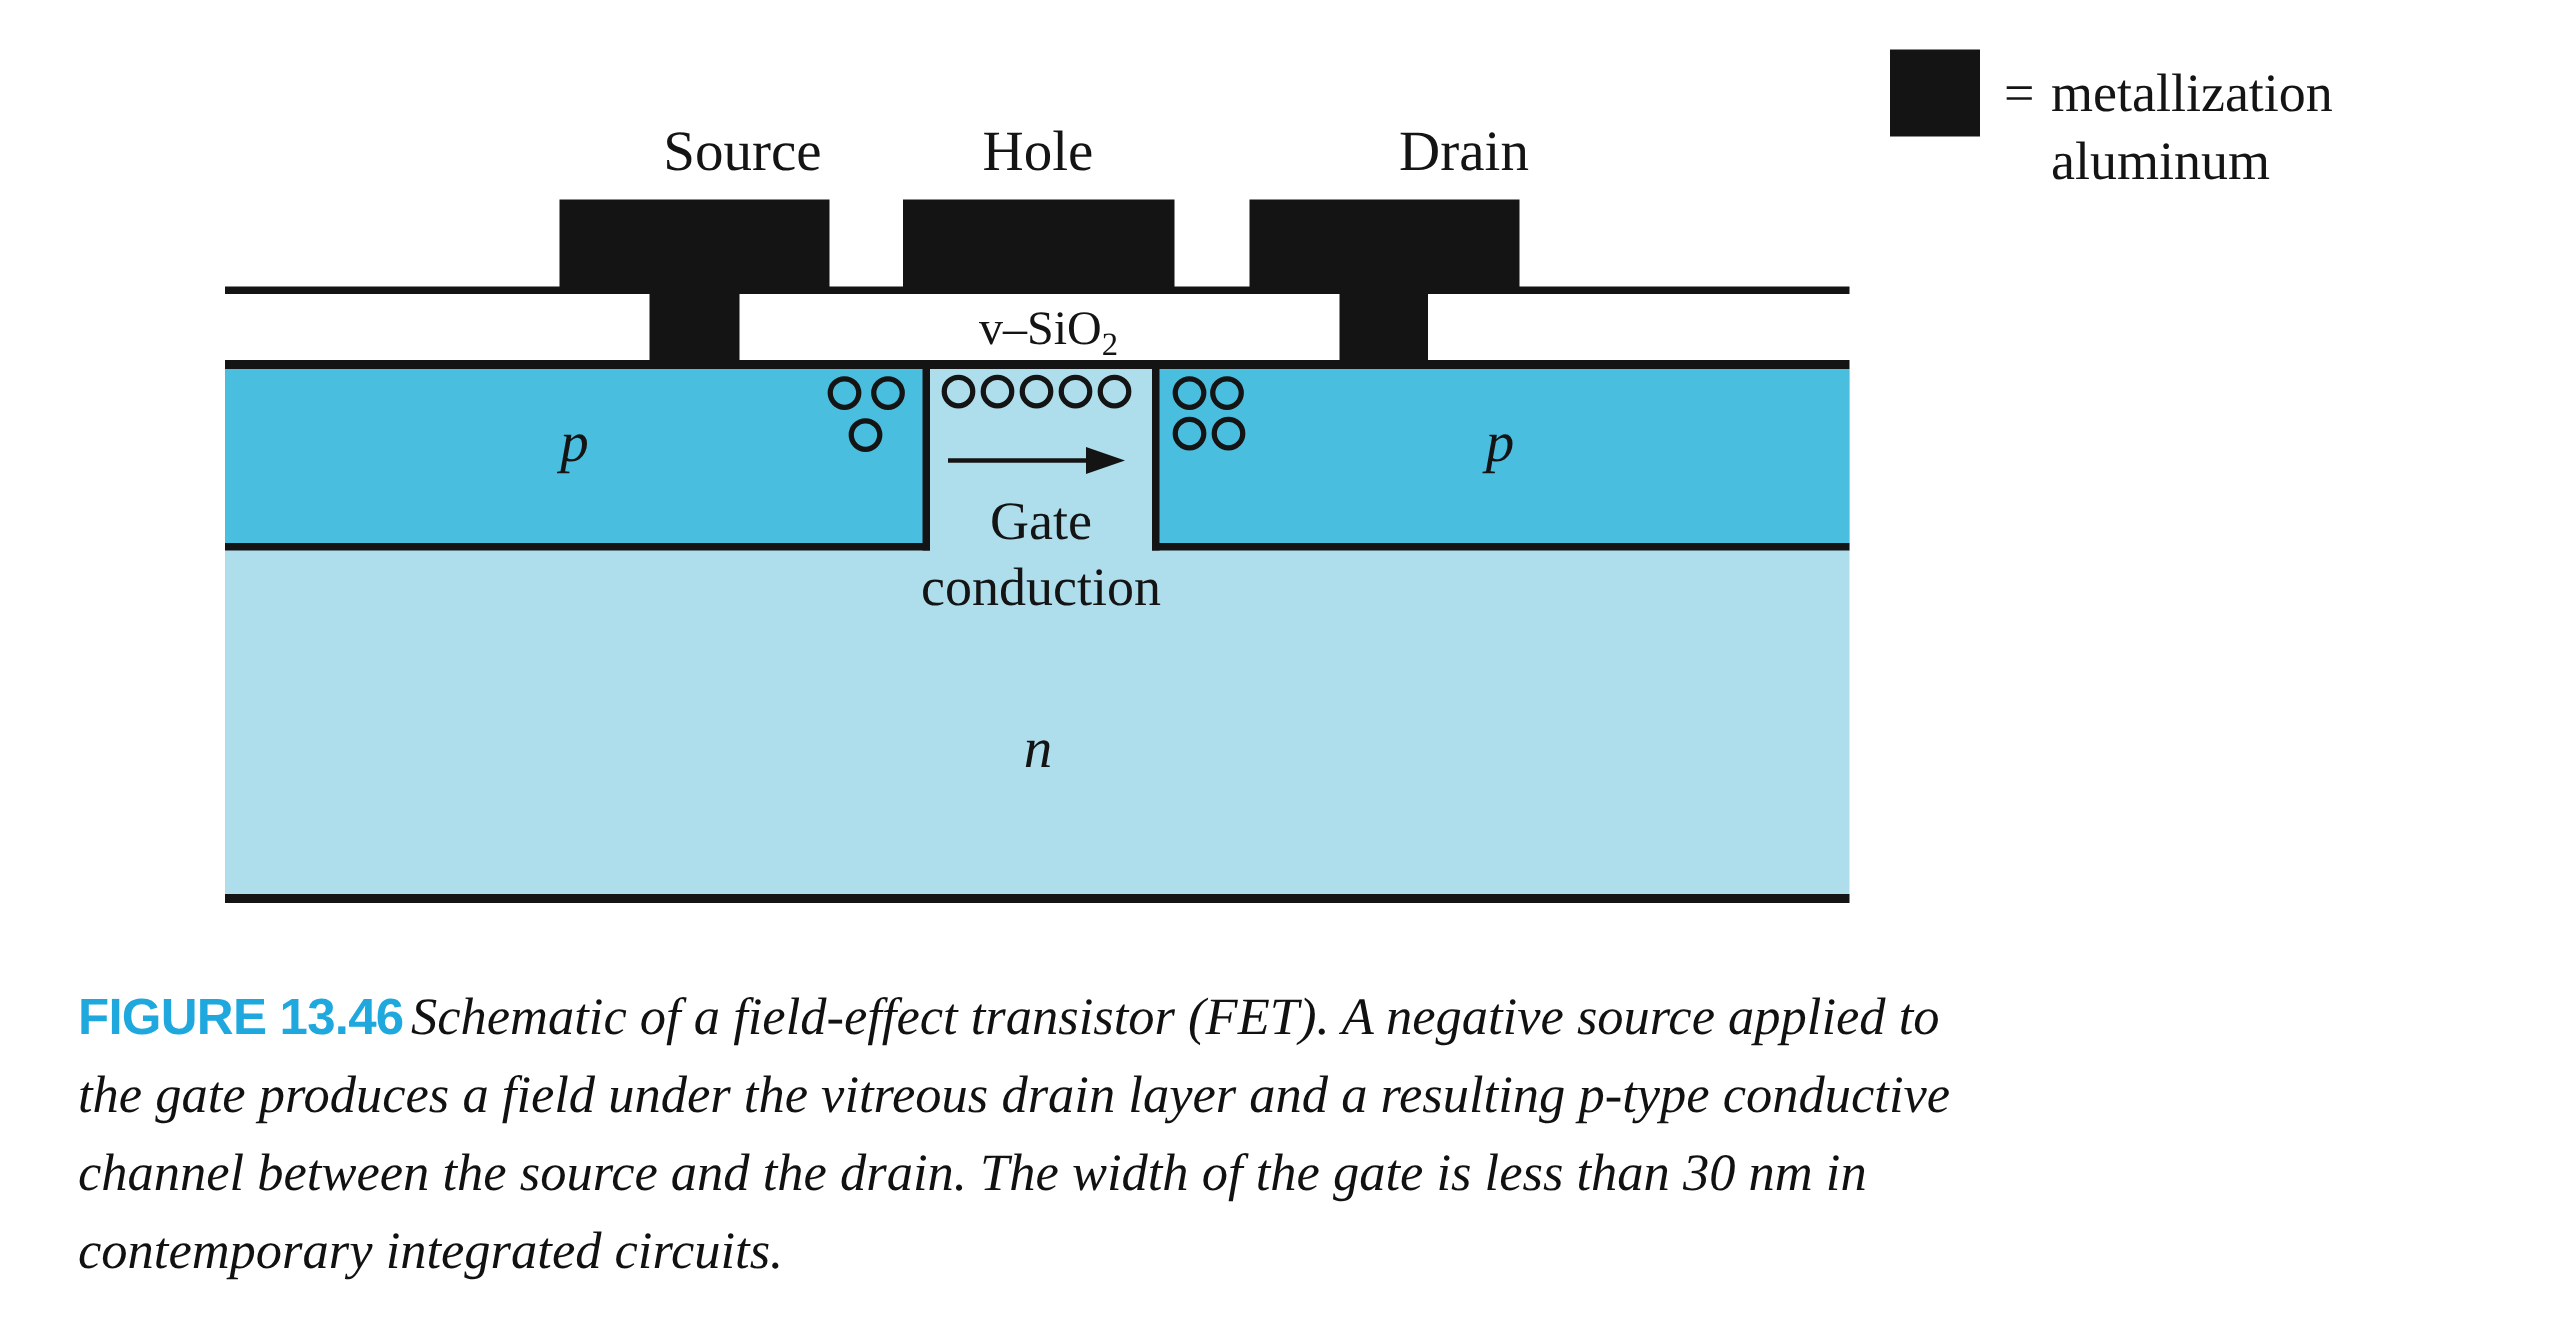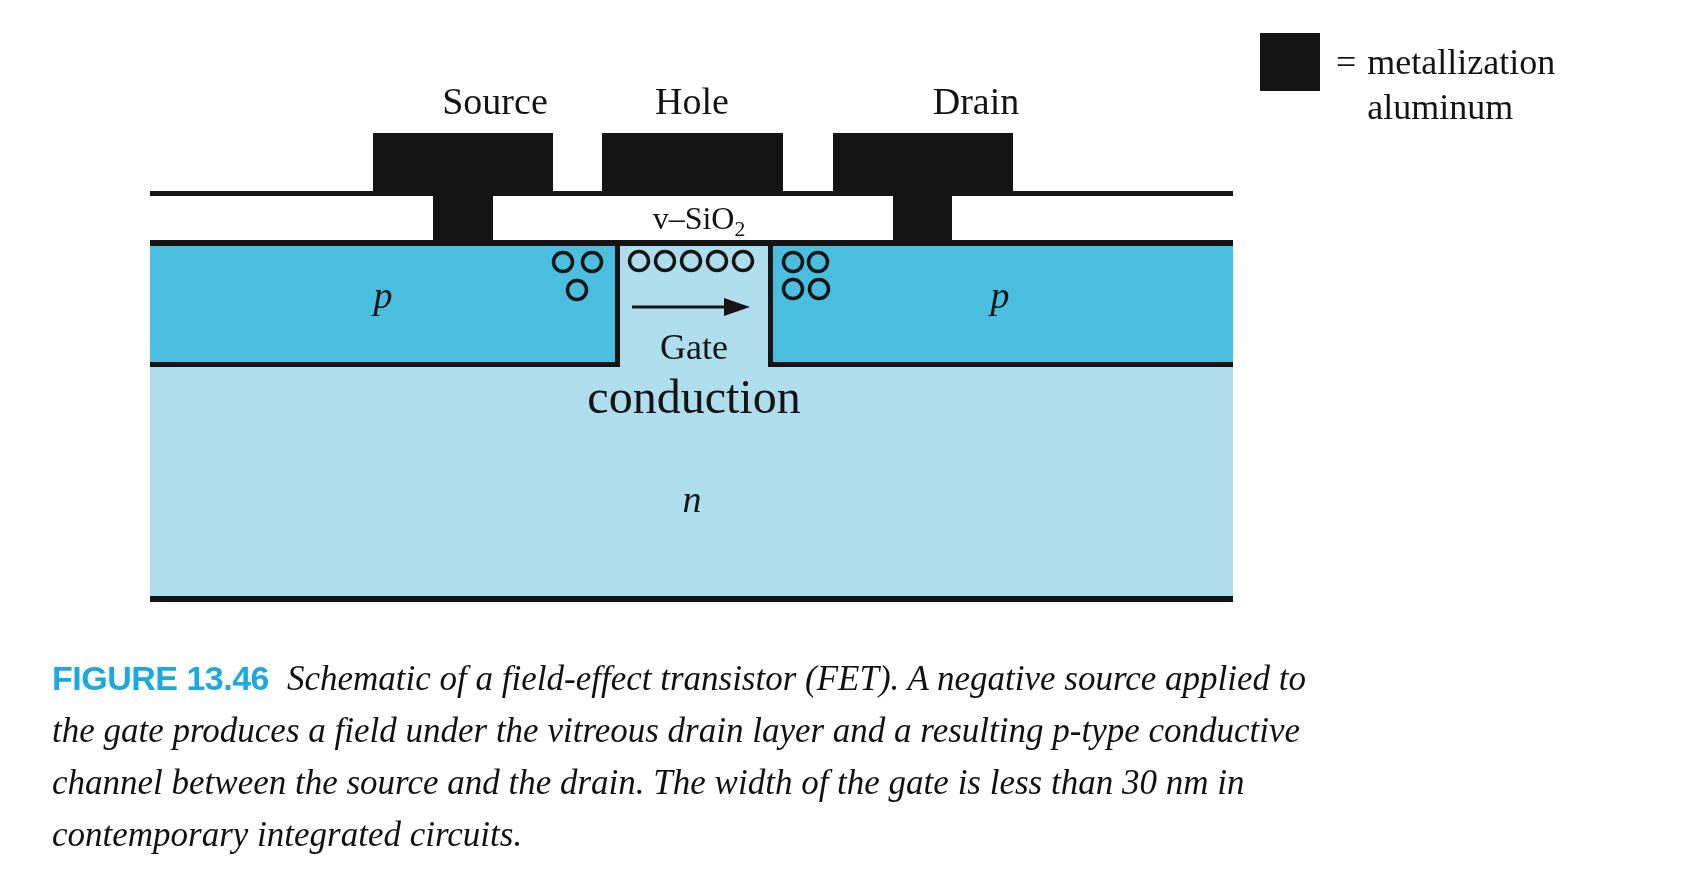--- a/index.html
+++ b/index.html
@@ -50,21 +50,21 @@
   }
   .lbl-source { left: 463px; top: 82px; margin-left: 32px; }
   .lbl-gate   { left: 692px; top: 82px; }
   .lbl-drain  { left: 976px; top: 82px; }
   .lbl-oxide  { left: 699px; top: 202px; font-size: 32px; font-family: Liberation Serif, serif; }
   .lbl-oxide sub { font-size: 0.68em; }
   .lbl-p-left  { left: 383px; top: 276px; font-style: italic; }
   .lbl-p-right { left: 1000px; top: 276px; font-style: italic; }
   .lbl-n       { left: 692px; top: 480px; font-style: italic; }
   .lbl-hole        { left: 694px; top: 329px; font-size: 36px; }
-  .lbl-conduction  { left: 694px; top: 373px; font-size: 48px; }
+  .lbl-conduction  { left: 694px; top: 373px; font-size: 36px; }
 
   .holes-svg { left: 0; top: 0; pointer-events: none; }
 
   
   .legend-swatch { left: 1260px; top: 33px; width: 60px; height: 58px; }
   .legend-text {
     left: 1336px; top: 40px;
     display: flex;
     gap: 11px;
     font-size: 36px;
@@ -82,21 +82,21 @@
     color: #111111;
   }
   .caption-line { white-space: nowrap; }
   .figure-label {
     font-family: "Liberation Sans", sans-serif;
     font-style: normal;
     font-weight: bold;
     font-size: 34px;
     letter-spacing: -0.5px;
     color: var(--figcyan, #1EA8DE);
-    margin-right: 18px;
+    margin-right: 5px;
   }
 </style>
 </head>
 <body>
 
 <div class="page">
 
   <div class="abs n-region"></div>
   <div class="abs p-left"></div>
   <div class="abs p-right"></div>

